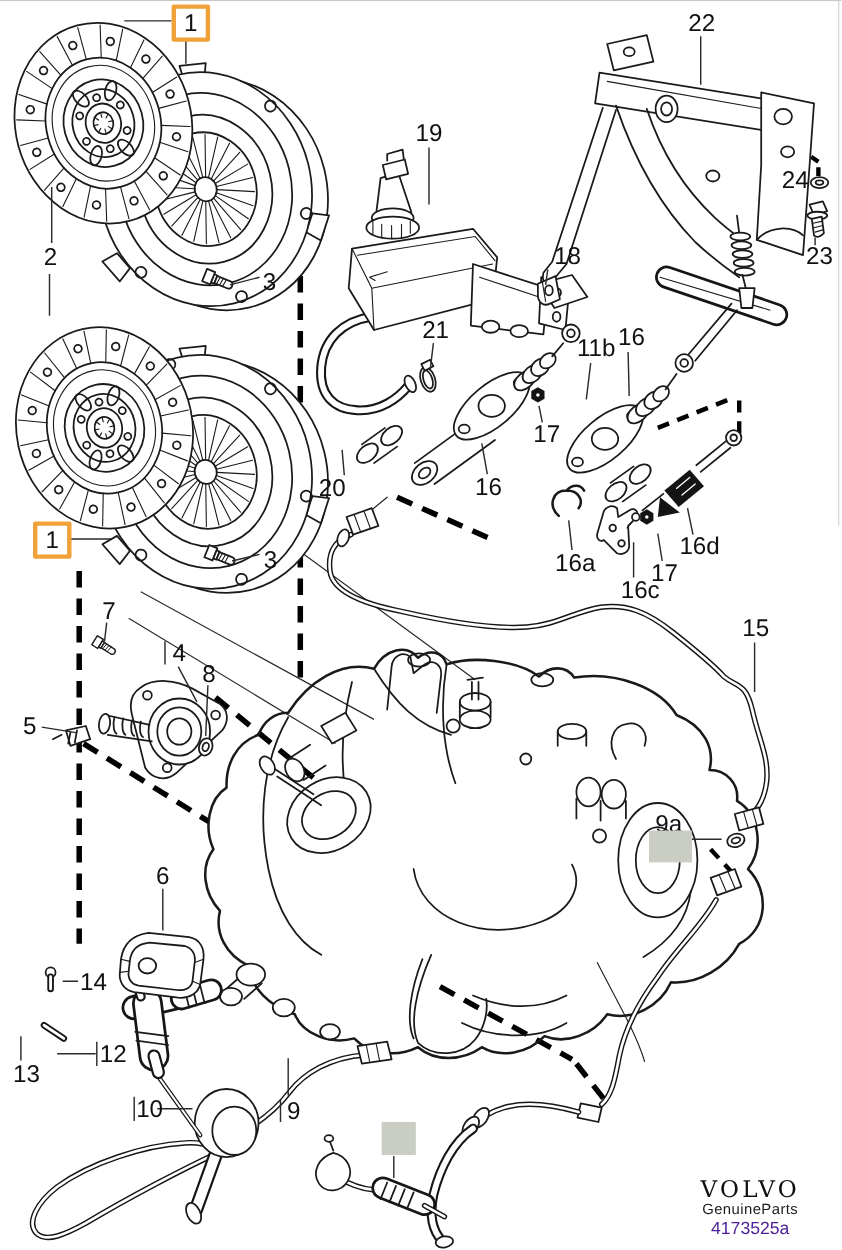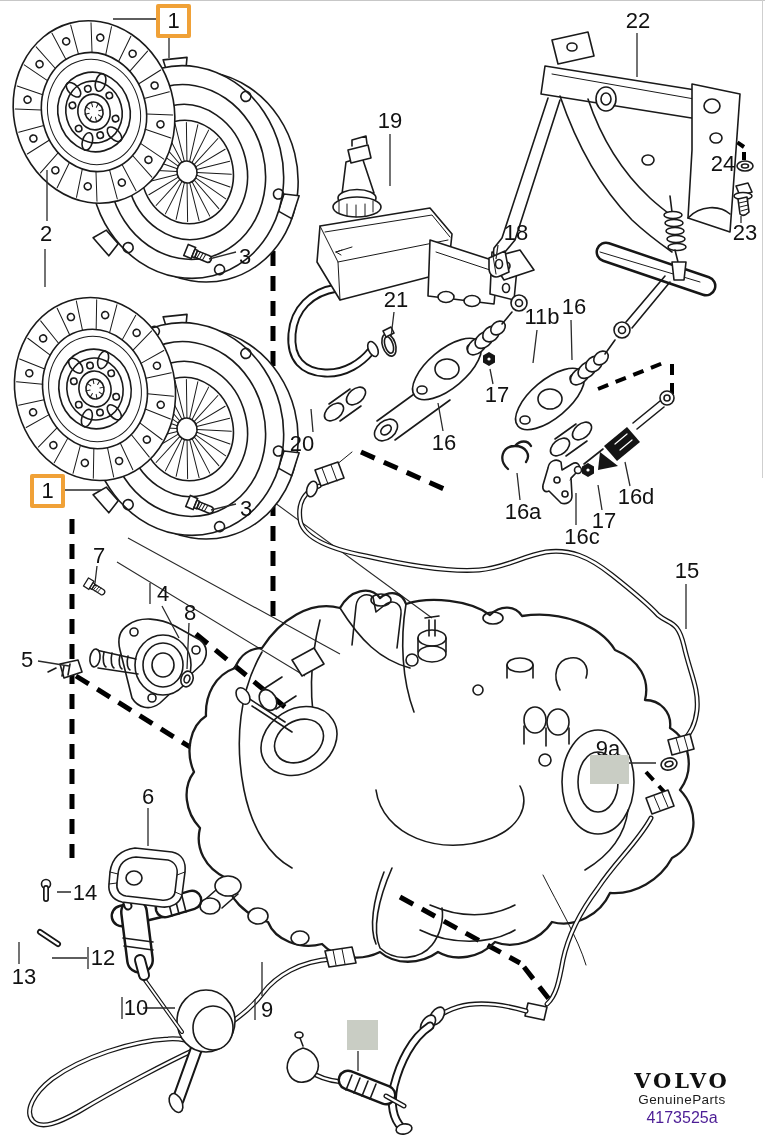--- a/index.html
+++ b/index.html
@@ -26,21 +26,21 @@
   .lead{stroke:#2a2a2a;fill:none;stroke-width:1.3;}
   .proj{stroke:#2a2a2a;fill:none;stroke-width:1.1;}
   
   .callout{position:absolute;transform:translate(-50%,-50%);font-size:22px;color:#111;
            white-space:nowrap;z-index:3;letter-spacing:0;}
   .cbox{position:absolute;z-index:3;border:4px solid #F0A137;background:#fff;border-radius:2px;
         width:27px;height:26px;display:flex;align-items:center;justify-content:center;
         font-size:22px;color:#111;}
   .redact{position:absolute;background:#C9CDC4;z-index:4;}
   .brand{position:absolute;left:612px;top:1070px;width:140px;text-align:center;z-index:3;}
-  .brand .logo{font-family:"DejaVu Serif", serif;font-weight:bold;font-size:21px;
+  .brand .logo{font-family:"DejaVu Serif", serif;font-weight:normal;font-size:21px;
                letter-spacing:3px;color:#101010;line-height:22px;}
   .brand .sub{font-size:13.5px;color:#1c1c1c;line-height:16px;letter-spacing:0.4px;}
   .brand .pn{font-size:16px;color:#4c1d95;line-height:19px;}
   .edge-top{position:absolute;left:0;top:0;width:765px;height:1px;background:#c7c7c7;z-index:5;}
   .edge-right{position:absolute;left:762px;top:0;width:1px;height:478px;background:#cfcfcf;z-index:5;}
 </style>
 </head>
 <body>
 
 <div class="stage">

